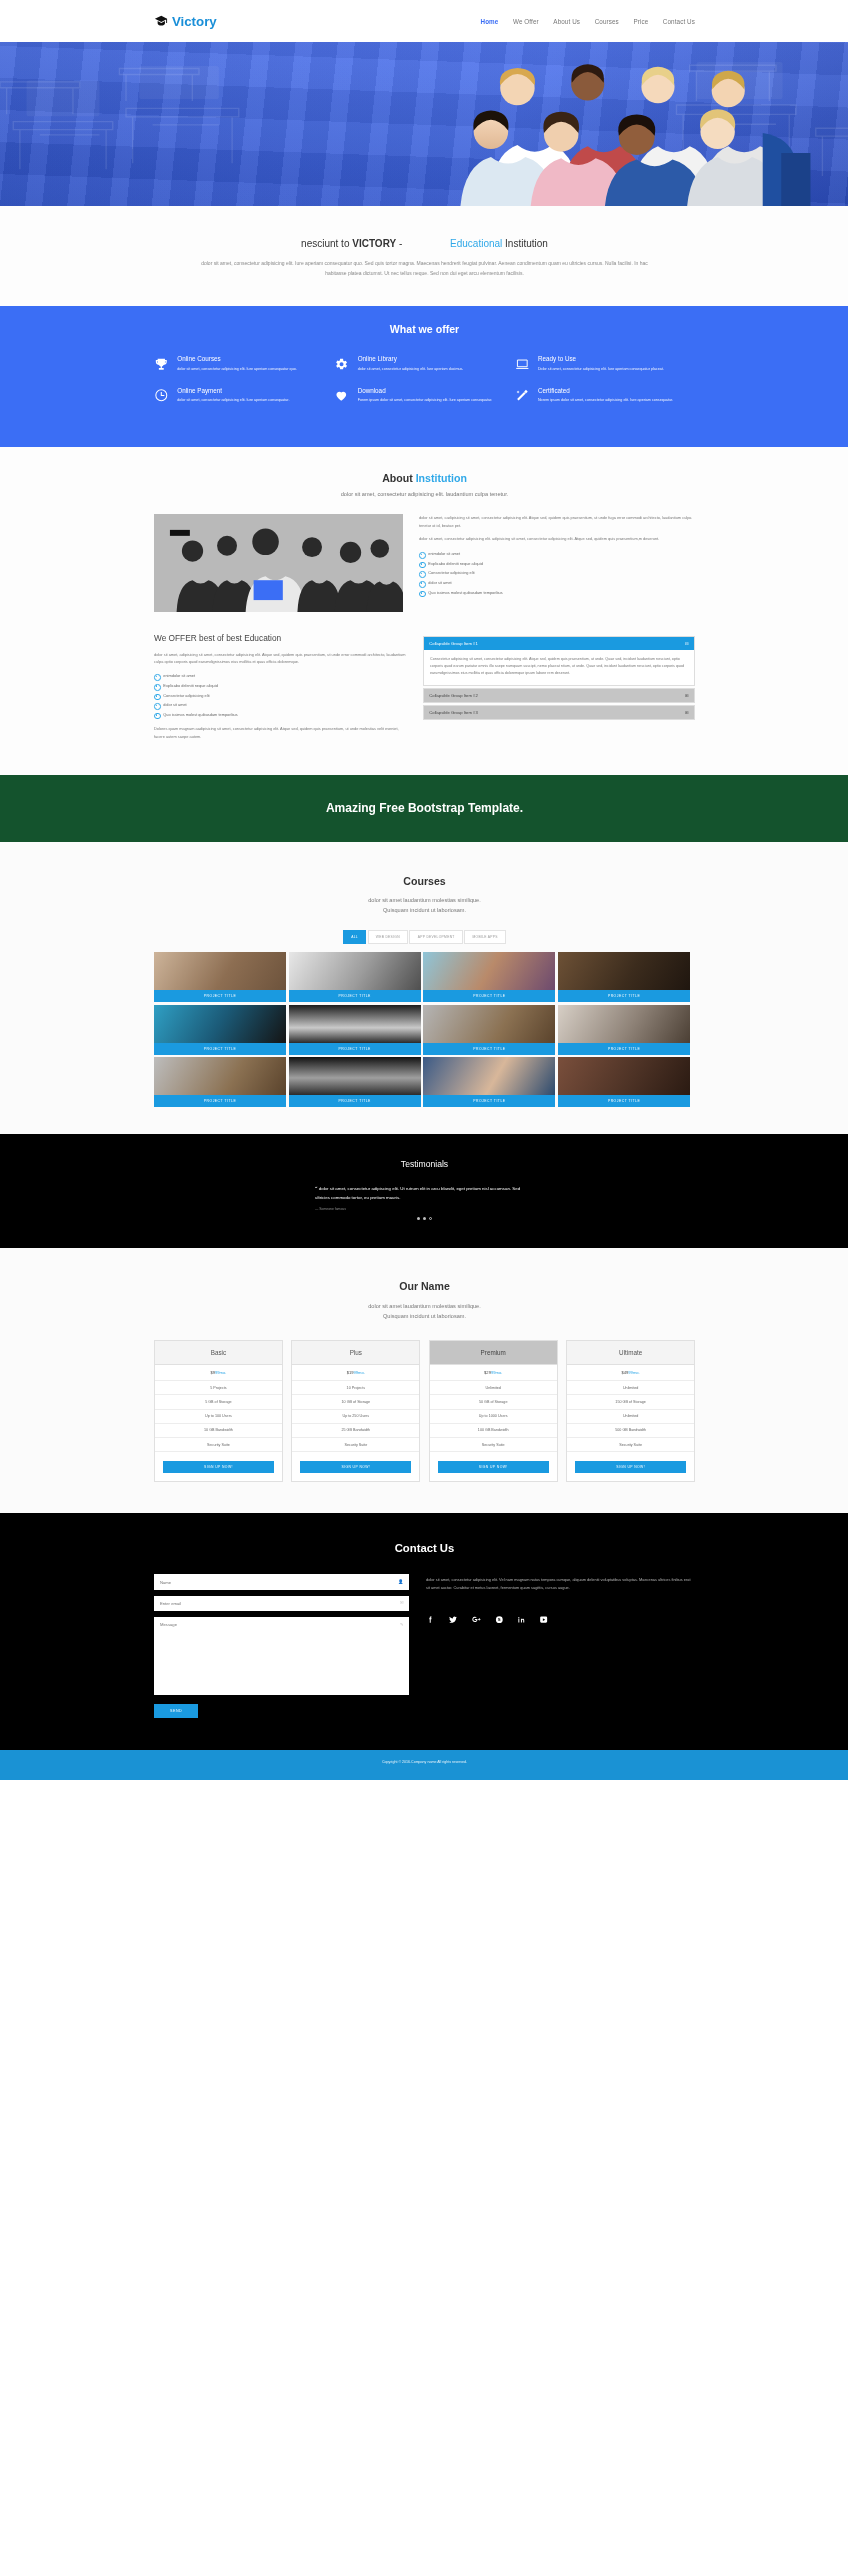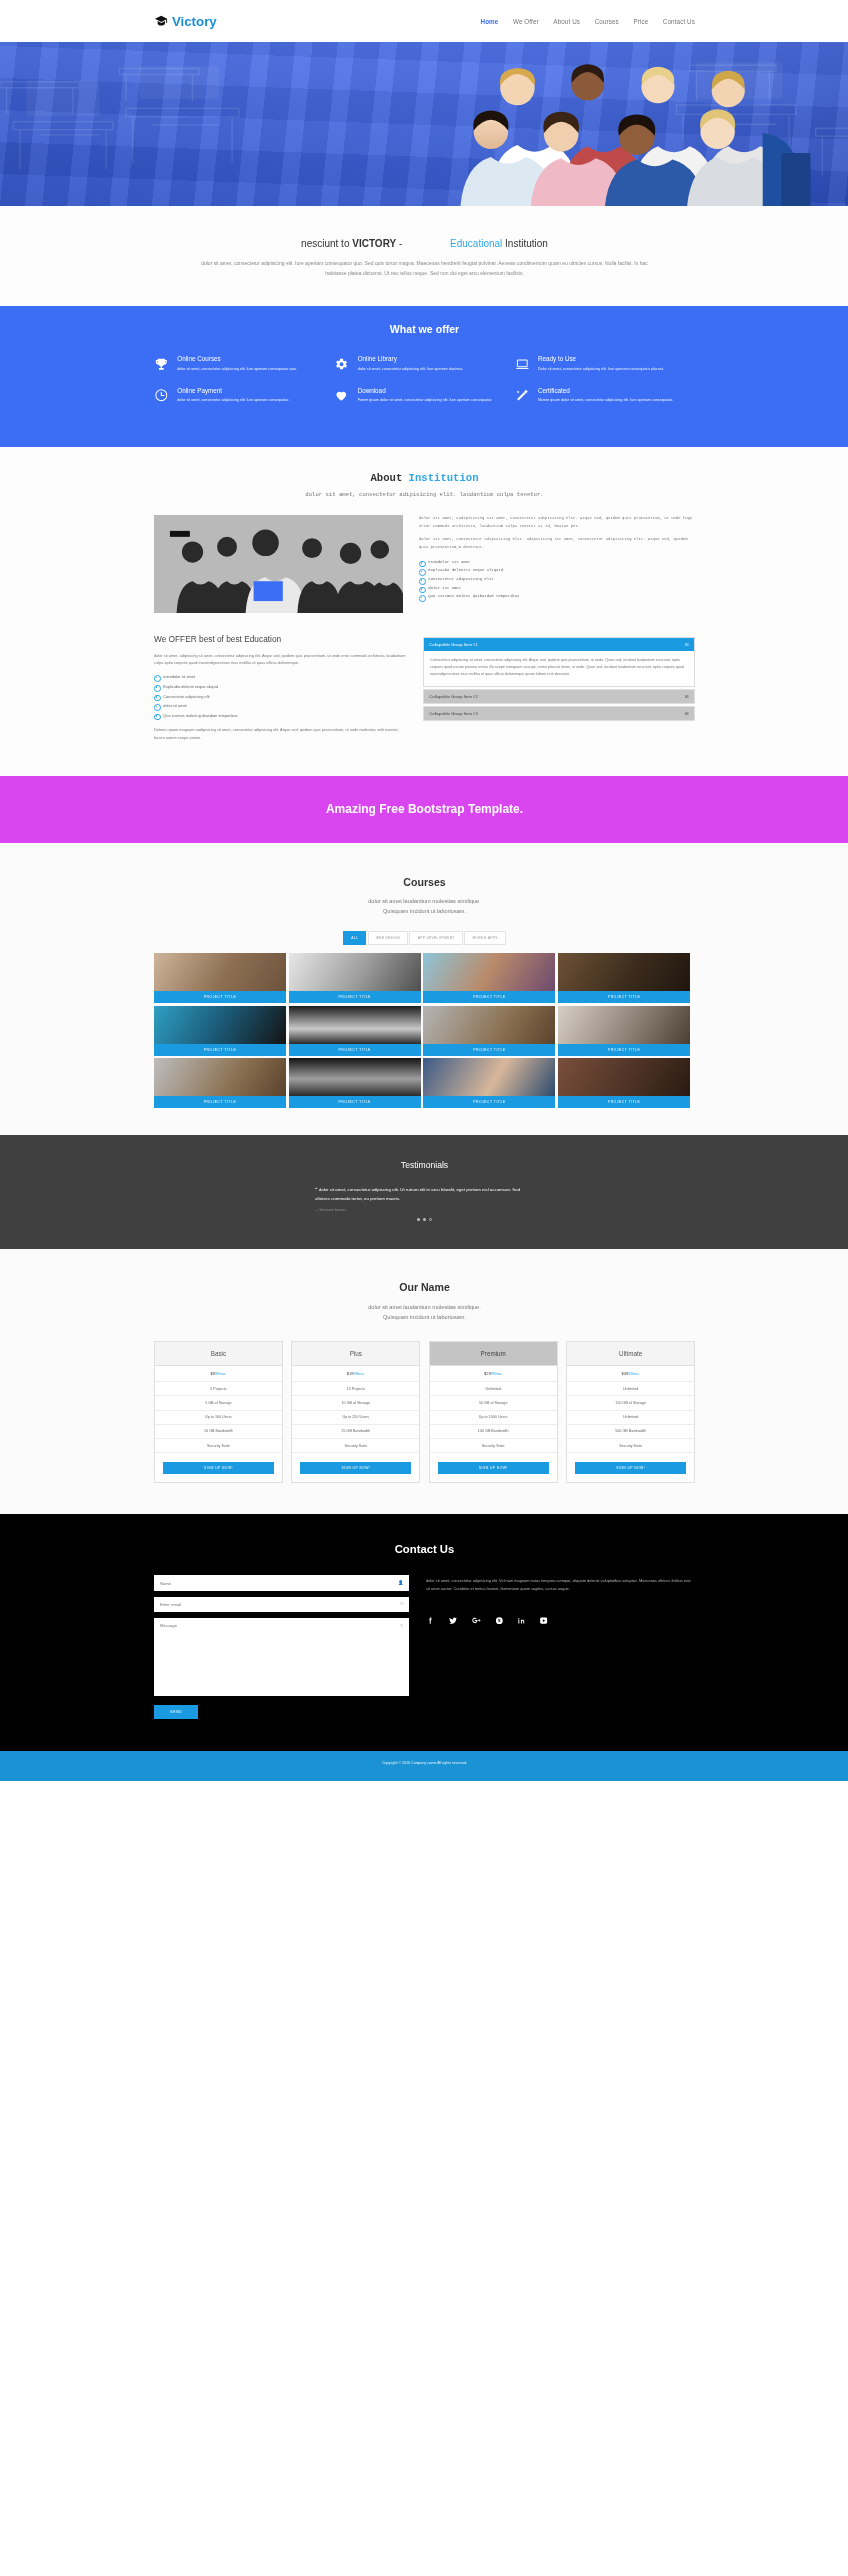--- a/index.html
+++ b/index.html
@@ -68,21 +68,21 @@
   .offer { background:#3b6ef5; color:#fff; padding:17px 0 28px; }
   .offer h2 { text-align:center; font-size:10.6px; font-weight:bold; margin-bottom:20px; }
   .offer-grid { display:flex; flex-wrap:wrap; }
   .offer-item { width:33.333%; display:flex; gap:7.3px; padding:0 6.6px 14.6px 0; }
   .offer-ico { width:16px; flex:0 0 16px; padding-top:1.3px; }
   .offer-ico svg { display:block; fill:#fff; }
   .offer-item h4 { font-size:6.3px; font-weight:normal; margin-bottom:3.3px; color:#fff; }
   .offer-item p { font-size:3.7px; line-height:1.85; color:rgba(255,255,255,.93); }
 
   
-  .about { padding:25px 0 6.6px; background:#fdfdfd; text-align:center;font-family:Liberation Mono, monospace; }
+  .about { padding:25px 0 6.6px; background:#fdfdfd; text-align:center; }
   .about h2 { font-size:10.6px; color:#333; font-weight:bold; }
   .about h2 .accent { color:#2fa8e8; }
   .about .lead { font-size:5.6px; color:#777; margin-top:7.3px; }
   .about-row { display:flex; gap:16px; margin-top:17px; text-align:left; align-items:flex-start; }
   .about-photo { width:249px; flex:0 0 249px; height:98px; position:relative; overflow:hidden; }
   .about-photo .ph {
     position:absolute; inset:0;
     background:linear-gradient(160deg,#d8d8d8,#a8a8a8 40%,#4a4a4a 100%);
   }
   .about-copy { flex:1; }
@@ -111,21 +111,21 @@
   .panel-head {
     display:flex; align-items:center; justify-content:space-between;
     padding:4px 5.3px; font-size:4.2px;
   }
   .panel-head.active { background:#1a9ae0; color:#fff; border-color:#1a9ae0; }
   .panel-head.idle { background:#c5c5c5; color:#444; }
   .panel-body { padding:6px 6px 7.3px; font-size:3.7px; line-height:1.95; color:#777; background:#fff; }
   .pm { font-family:"DejaVu Sans", sans-serif; font-size:4.3px; }
 
   
-  .banner { background:#d946ef; padding:26.5px 0; text-align:center; }
+  .banner { background:#14532d; padding:26.5px 0; text-align:center; }
   .banner h2 { color:#fff; font-size:12px; font-weight:bold; }
 
   
   .courses { background:#fbfbfb; padding:33px 0 26.5px; text-align:center; }
   .courses h2 { font-size:10.6px; color:#333; font-weight:bold; }
   .courses .lead { font-size:5.6px; color:#777; margin-top:8.6px; line-height:1.8; }
   .filters { display:flex; justify-content:center; gap:1.3px; margin:14.6px 0 8px; }
   .filters button {
     font-family:inherit; font-size:3.3px; letter-spacing:0.3px; padding:4px 7.3px;
     border:0.7px solid #e3e3e3; background:#fff; color:#999; cursor:pointer;
@@ -133,21 +133,21 @@
   .filters button.active { background:#1a9ae0; color:#fff; border-color:#1a9ae0; }
   .grid { display:flex; flex-wrap:wrap; gap:2.7px; }
   .card { width:132px; background:#fff; }
   .card .thumb { height:38px; width:100%; }
   .card .cap {
     background:#1a9ae0; color:#fff; font-size:3.4px; letter-spacing:0.5px;
     padding:4px 0; text-align:center;
   }
 
   
-  .testi { background:#404040; padding:25px 0 28px; text-align:center; color:#fff; }
+  .testi { background:#000000; padding:25px 0 28px; text-align:center; color:#fff; }
   .testi h2 { font-size:8.6px; font-weight:normal; margin-bottom:16px; }
   .testi blockquote { width:219px; margin:0 auto; text-align:left; }
   .testi blockquote p { font-size:4.4px; line-height:2.0; }
   .testi .qm { font-family:"DejaVu Serif", serif; font-weight:bold; }
   .testi footer { font-size:3.4px; color:#8c8c8c; margin-top:4.6px; }
   .dots { display:flex; gap:2.7px; justify-content:center; margin-top:6px; }
   .dots span { width:3.3px; height:3.3px; border-radius:50%; background:#bdbdbd; display:block; }
   .dots span.open { background:transparent; border:0.7px solid #bdbdbd; }
 
   

